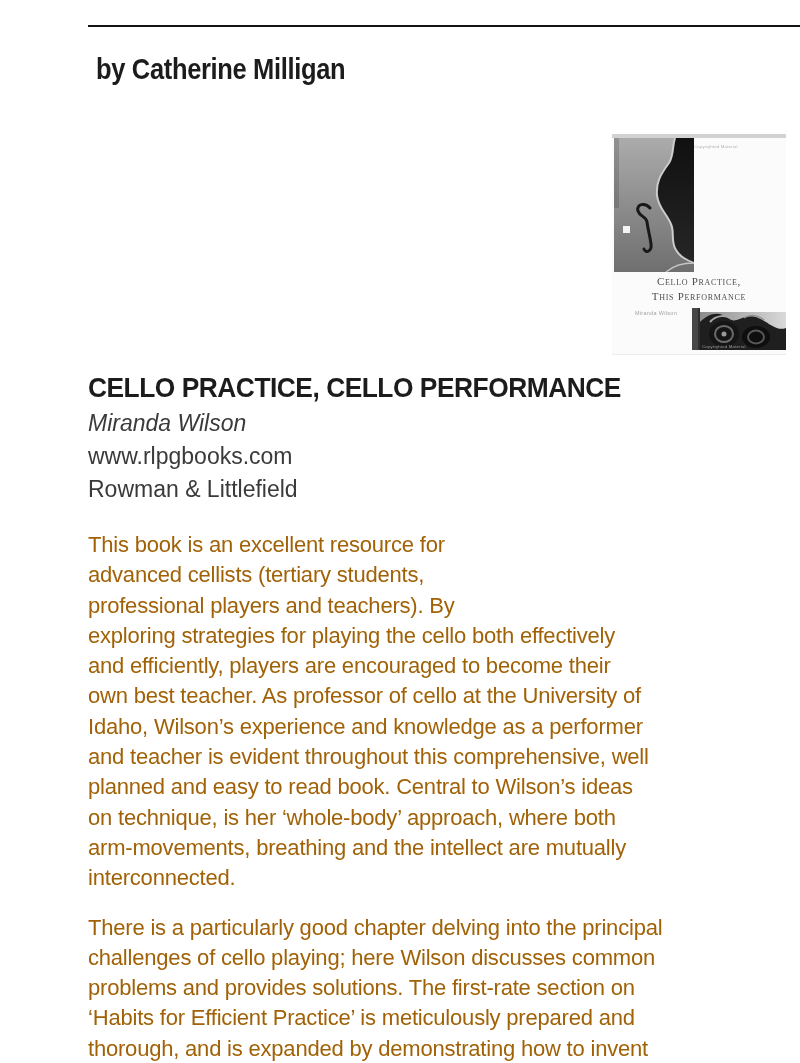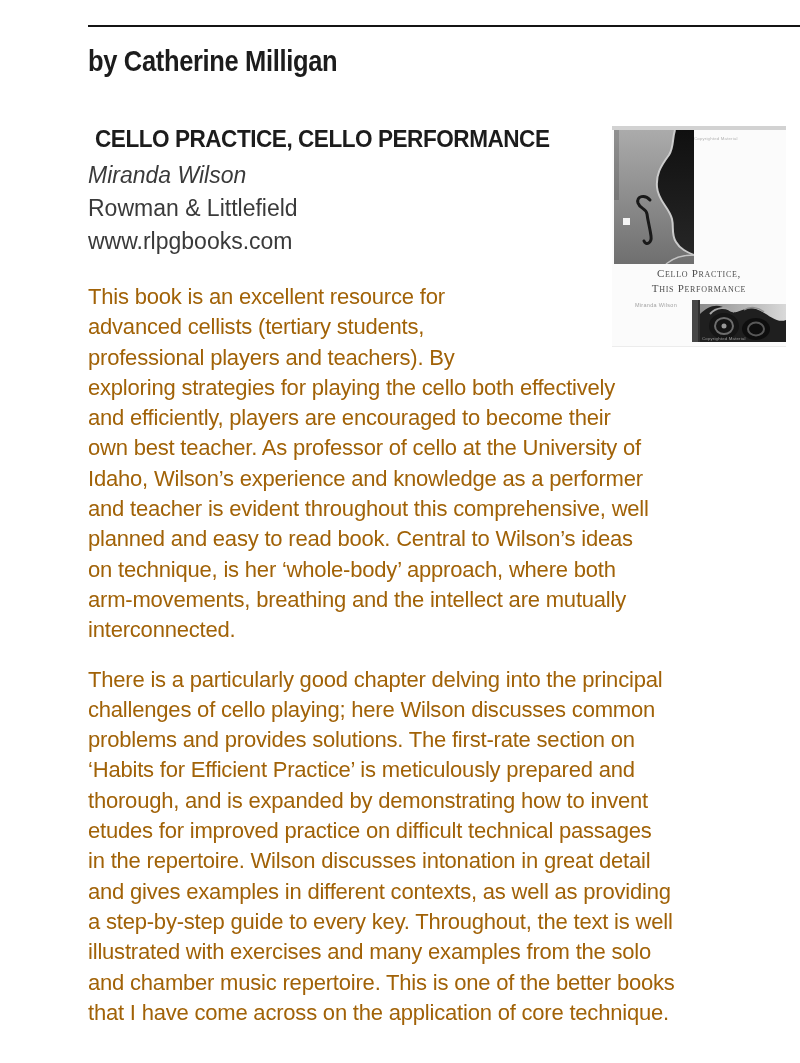--- a/index.html
+++ b/index.html
@@ -3,21 +3,21 @@
 <meta charset="utf-8">
 <style>
   html,body { margin:0; padding:0; background:#ffffff; }
   .page {
     position:relative; width:800px; height:1063px; background:#ffffff;
     overflow:hidden; font-family:"Liberation Sans", sans-serif;
   }
   .top-rule { position:absolute; top:25px; left:88px; right:0; height:2px; background:#141414; }
   .content { margin:0 3px 0 88px; }
 
-  h1.byline { margin:0; padding-top:45px; font-size:30px; line-height:32px; font-weight:bold; color:#1c1c1c; }
+  h1.byline { margin:8px; padding-top:45px; font-size:30px; line-height:32px; font-weight:bold; color:#1c1c1c; }
   h1.byline .cond { display:inline-block; transform:scaleX(0.85); transform-origin:0 50%; white-space:nowrap; letter-spacing:-0.4px; }
 
   .article { margin-top:49px; }
 
   
   .book-cover {
     float:right; width:174px; height:220px; margin:0 11px 20px 14px;
     position:relative; background:#fbfbfb; border-bottom:1px solid #ececec;
   }
   .cover-strip { position:absolute; top:0; left:0; right:0; height:4px; background:#d2d2d2; }
@@ -28,21 +28,21 @@
     font-size:11px; line-height:15px; letter-spacing:0.7px; color:#4e4e4e;
   }
   .cover-author {
     position:absolute; top:176px; left:0; width:88px; text-align:center;
     font-size:5.5px; letter-spacing:0.3px; color:#a3a3a3;
   }
   .cover-scroll { position:absolute; left:80px; top:174px; }
   .cover-copy-top { position:absolute; left:80px; top:7px; }
 
   
-  h2.book-title { margin:7px; font-size:24px; line-height:26px; font-weight:bold; color:#1c1c1c; }
+  h2.book-title { margin:0; font-size:28px; line-height:26px; font-weight:bold; color:#1c1c1c; }
   h2.book-title .cond { display:inline-block; transform:scaleX(0.94); transform-origin:0 50%; white-space:nowrap; letter-spacing:-0.5px; }
   .meta { margin:0; font-size:23px; line-height:33px; color:#3a3a3a; }
   .meta-first { margin-top:6px; }
   .meta em { font-style:italic; }
 
   
   .body-text {
     margin:0; font-size:22px; line-height:30.3px; color:#a16207;
     letter-spacing:-0.2px; white-space:pre-line;
   }
@@ -119,22 +119,22 @@
           <text x="10" y="39.5" font-family="Liberation Sans, sans-serif" font-size="4.3" fill="#9a9a9a" letter-spacing="0.2">Copyrighted Material</text>
         </svg>
       </aside>
 
       <h2 class="book-title">
         <span class="cond">CELLO PRACTICE, CELLO PERFORMANCE</span>
       </h2>
       <p class="meta meta-first">
         <em>Miranda Wilson</em>
       </p>
+      <p class="meta">www.rlpgbooks.com</p>
       <p class="meta">Rowman &amp; Littlefield</p>
-      <p class="meta">www.rlpgbooks.com</p>
 
       <p class="body-text p1">This book is an excellent resource for
 advanced cellists (tertiary students,
 professional players and teachers). By
 exploring strategies for playing the cello both effectively
 and efficiently, players are encouraged to become their
 own best teacher. As professor of cello at the University of
 Idaho, Wilson’s experience and knowledge as a performer
 and teacher is evident throughout this comprehensive, well
 planned and easy to read book. Central to Wilson’s ideas

